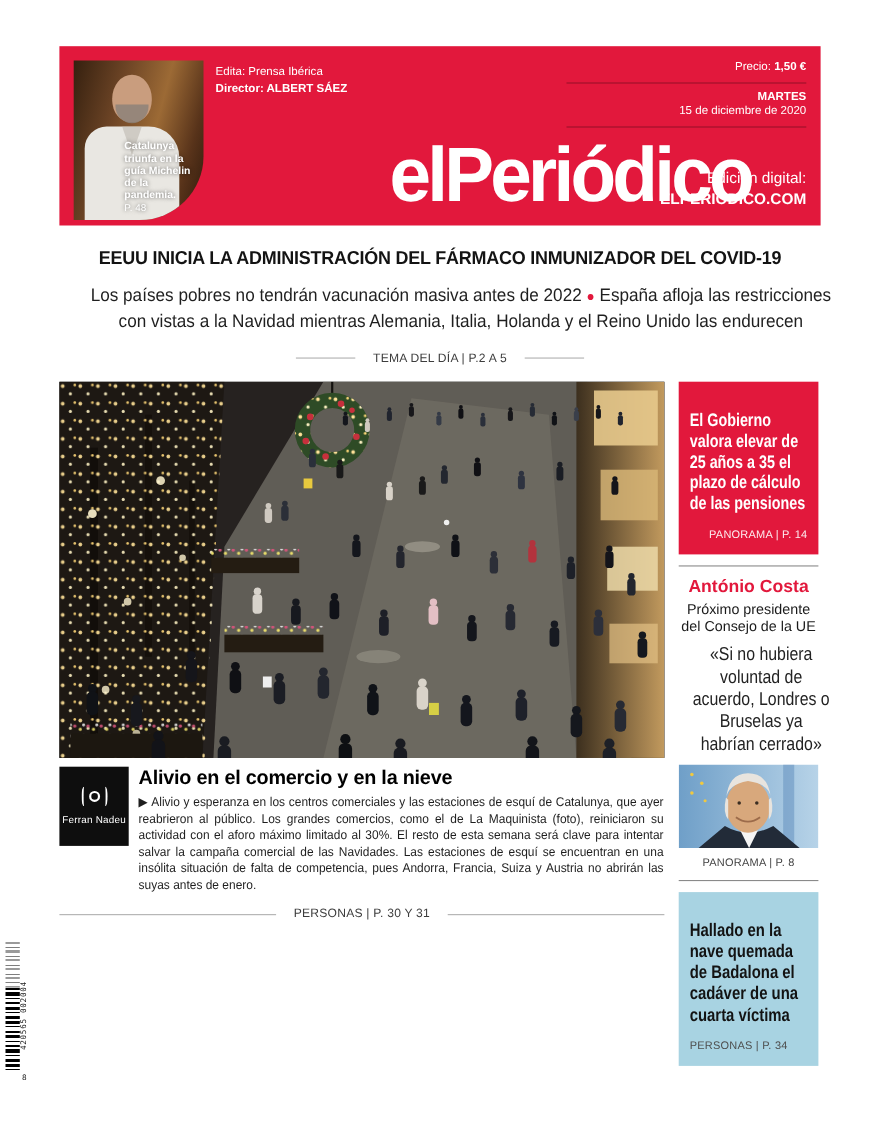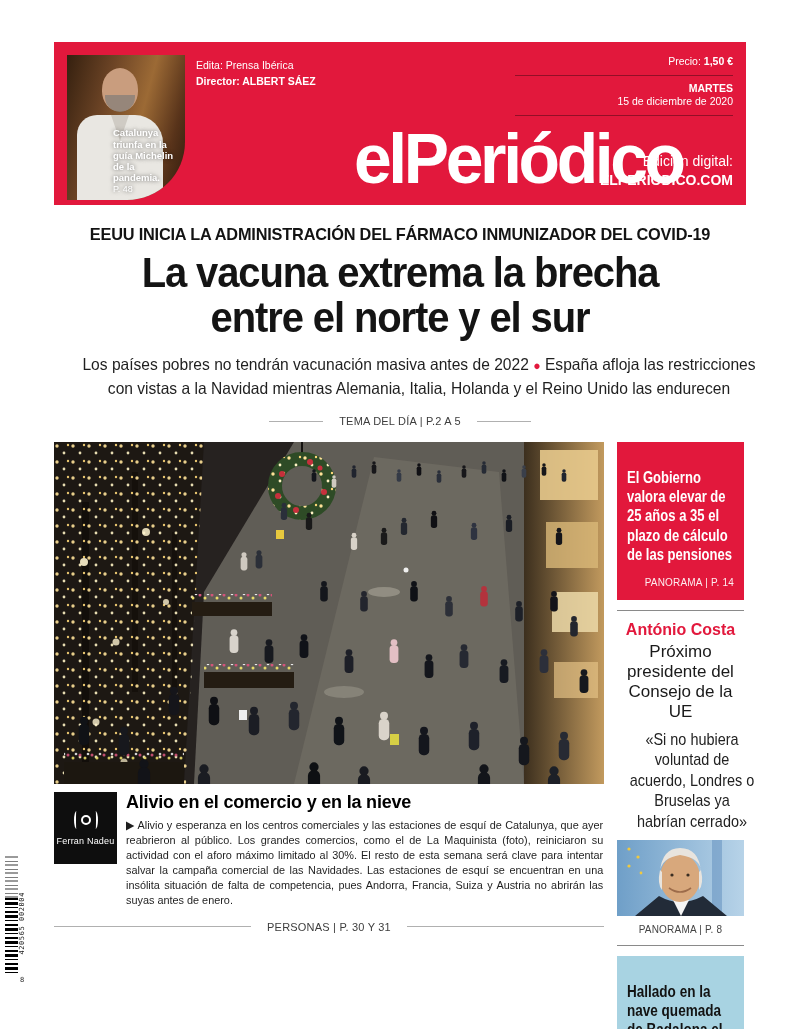--- a/index.html
+++ b/index.html
@@ -67,21 +67,21 @@
 
   
   .box { padding:26px 10px 12px; }
   .red-box { background:#e2183c; color:#fff; }
   .red-box h3 { font-size:16.5px; line-height:1.16; font-weight:bold; width:136px; transform:scaleX(.79); transform-origin:left top; }
   .box-section { font-size:10px; letter-spacing:.2px; margin-top:13px; }
   .red-box .box-section { color:rgba(255,255,255,.92);text-align:right; }
   .col-rule { border:0; border-top:1px solid #8a8a8a; margin:10px 0; }
   .costa { text-align:center; }
   .costa-name { color:#e2183c; font-weight:bold; font-size:16px; margin-top:1px; }
-  .costa-role { font-size:17px; line-height:1.18; margin-top:3px; color:#1a1a1a; }
+  .costa-role { font-size:13px; line-height:1.18; margin-top:3px; color:#1a1a1a; }
   .costa-quote { font-size:17px; line-height:1.2; color:#222; margin:8px auto 0; width:150px;
                  transform:scaleX(.85); transform-origin:center top; }
   .costa-photo { margin-top:8px; width:127px; height:76px; }
   .costa-photo svg { display:block; width:100%; height:100%; }
   .costa-section { font-size:10px; color:#444; margin-top:8px; letter-spacing:.2px; }
   .blue-box { background:#a8d3e2; color:#131313; }
   .blue-box h3 { font-size:16.5px; line-height:1.16; font-weight:bold; width:130px; transform:scaleX(.82); transform-origin:left top; }
   .blue-box .box-section { color:#4e4e4e; }
 
   
@@ -126,24 +126,20 @@
     </div>
     <div class="logo">elPeriódico</div>
     <div class="digital">
       <div>Edición digital:</div>
       <div class="b">ELPERIODICO.COM</div>
     </div>
   </header>
 
   <section class="lead">
     <div class="kicker">EEUU INICIA LA ADMINISTRACIÓN DEL FÁRMACO INMUNIZADOR DEL COVID-19</div>
-    <h1 class="headline">
-      <div class="hline">La vacuna extrema la brecha</div>
-      <div class="hline">entre el norte y el sur</div>
-    </h1>
     <p class="deck">
       <span>Los países pobres no tendrán vacunación masiva antes de 2022</span>
       <span class="bullet">●</span>
       <span>España afloja las restricciones con vistas a la Navidad mientras Alemania, Italia, Holanda y el Reino Unido las endurecen</span>
     </p>
     <div class="strip narrow">
       <span class="line"></span>
       <span>TEMA DEL DÍA | P.2 A 5</span>
       <span class="line"></span>
     </div>

